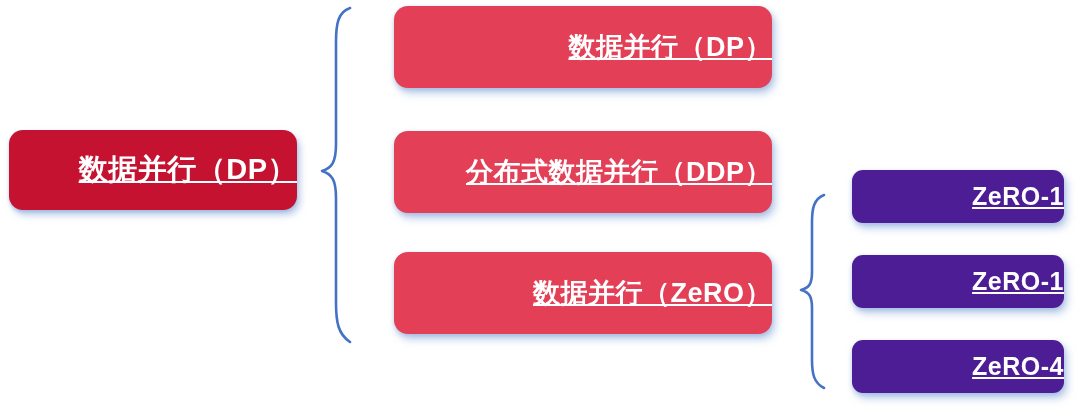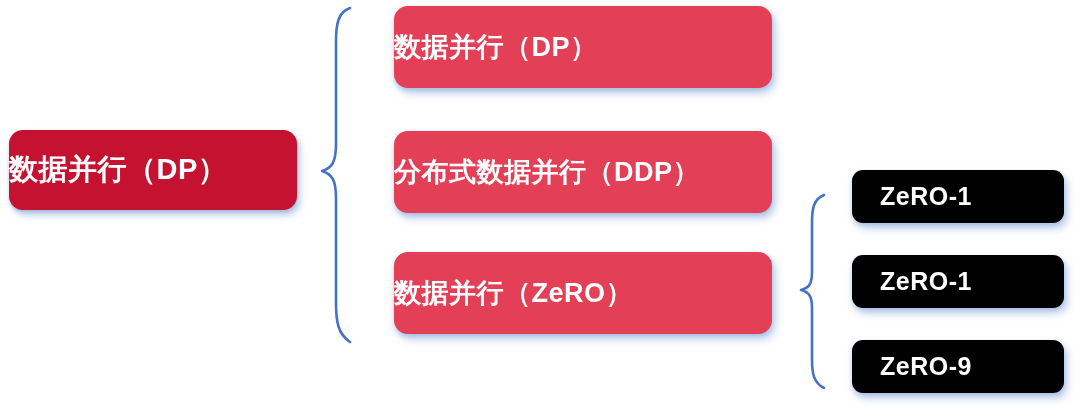--- a/index.html
+++ b/index.html
@@ -15,28 +15,29 @@
     position: relative;
     width: 1080px;
     height: 417px;
     background: #ffffff;
     overflow: hidden;
   }
   .node {
     position: absolute;
     display: flex;
     align-items: center;
-    justify-content: flex-start;
+    justify-content: flex-end;
     box-sizing: border-box;
     color: #ffffff;
     font-weight: bold;
     text-align: center;
     letter-spacing: 0.5px;
     white-space: nowrap;
     user-select: none;
+    text-decoration: underline;
   }
   
   .node--root {
     left: 9px;
     top: 130px;
     width: 288px;
     height: 80px;
     border-radius: 14px;
     background: #C41230;
     font-size: 29px;
@@ -56,21 +57,21 @@
   }
   .node--l2.pos-0 { top: 6px; }
   .node--l2.pos-1 { top: 131px; }
   .node--l2.pos-2 { top: 252px; }
   
   .node--l3 {
     left: 852px;
     width: 212px;
     height: 53px;
     border-radius: 11px;
-    background: #000000;
+    background: #4c1d95;
     font-size: 25px;
     box-shadow: 3px 5px 8px rgba(125, 160, 215, 0.55),
                 0 2px 4px rgba(140, 170, 215, 0.42);
     padding-left: 28px;
   }
   .node--l3.pos-0 { top: 170px; }
   .node--l3.pos-1 { top: 255px; }
   .node--l3.pos-2 { top: 340px; }
   .brace {
     position: absolute;
@@ -127,16 +128,16 @@
 
   <div class="node node--l3 pos-0">
     <span>ZeRO-1</span>
   </div>
 
   <div class="node node--l3 pos-1">
     <span>ZeRO-1</span>
   </div>
 
   <div class="node node--l3 pos-2">
-    <span>ZeRO-9</span>
+    <span>ZeRO-4</span>
   </div>
 
 </div>
 
 </body></html>

